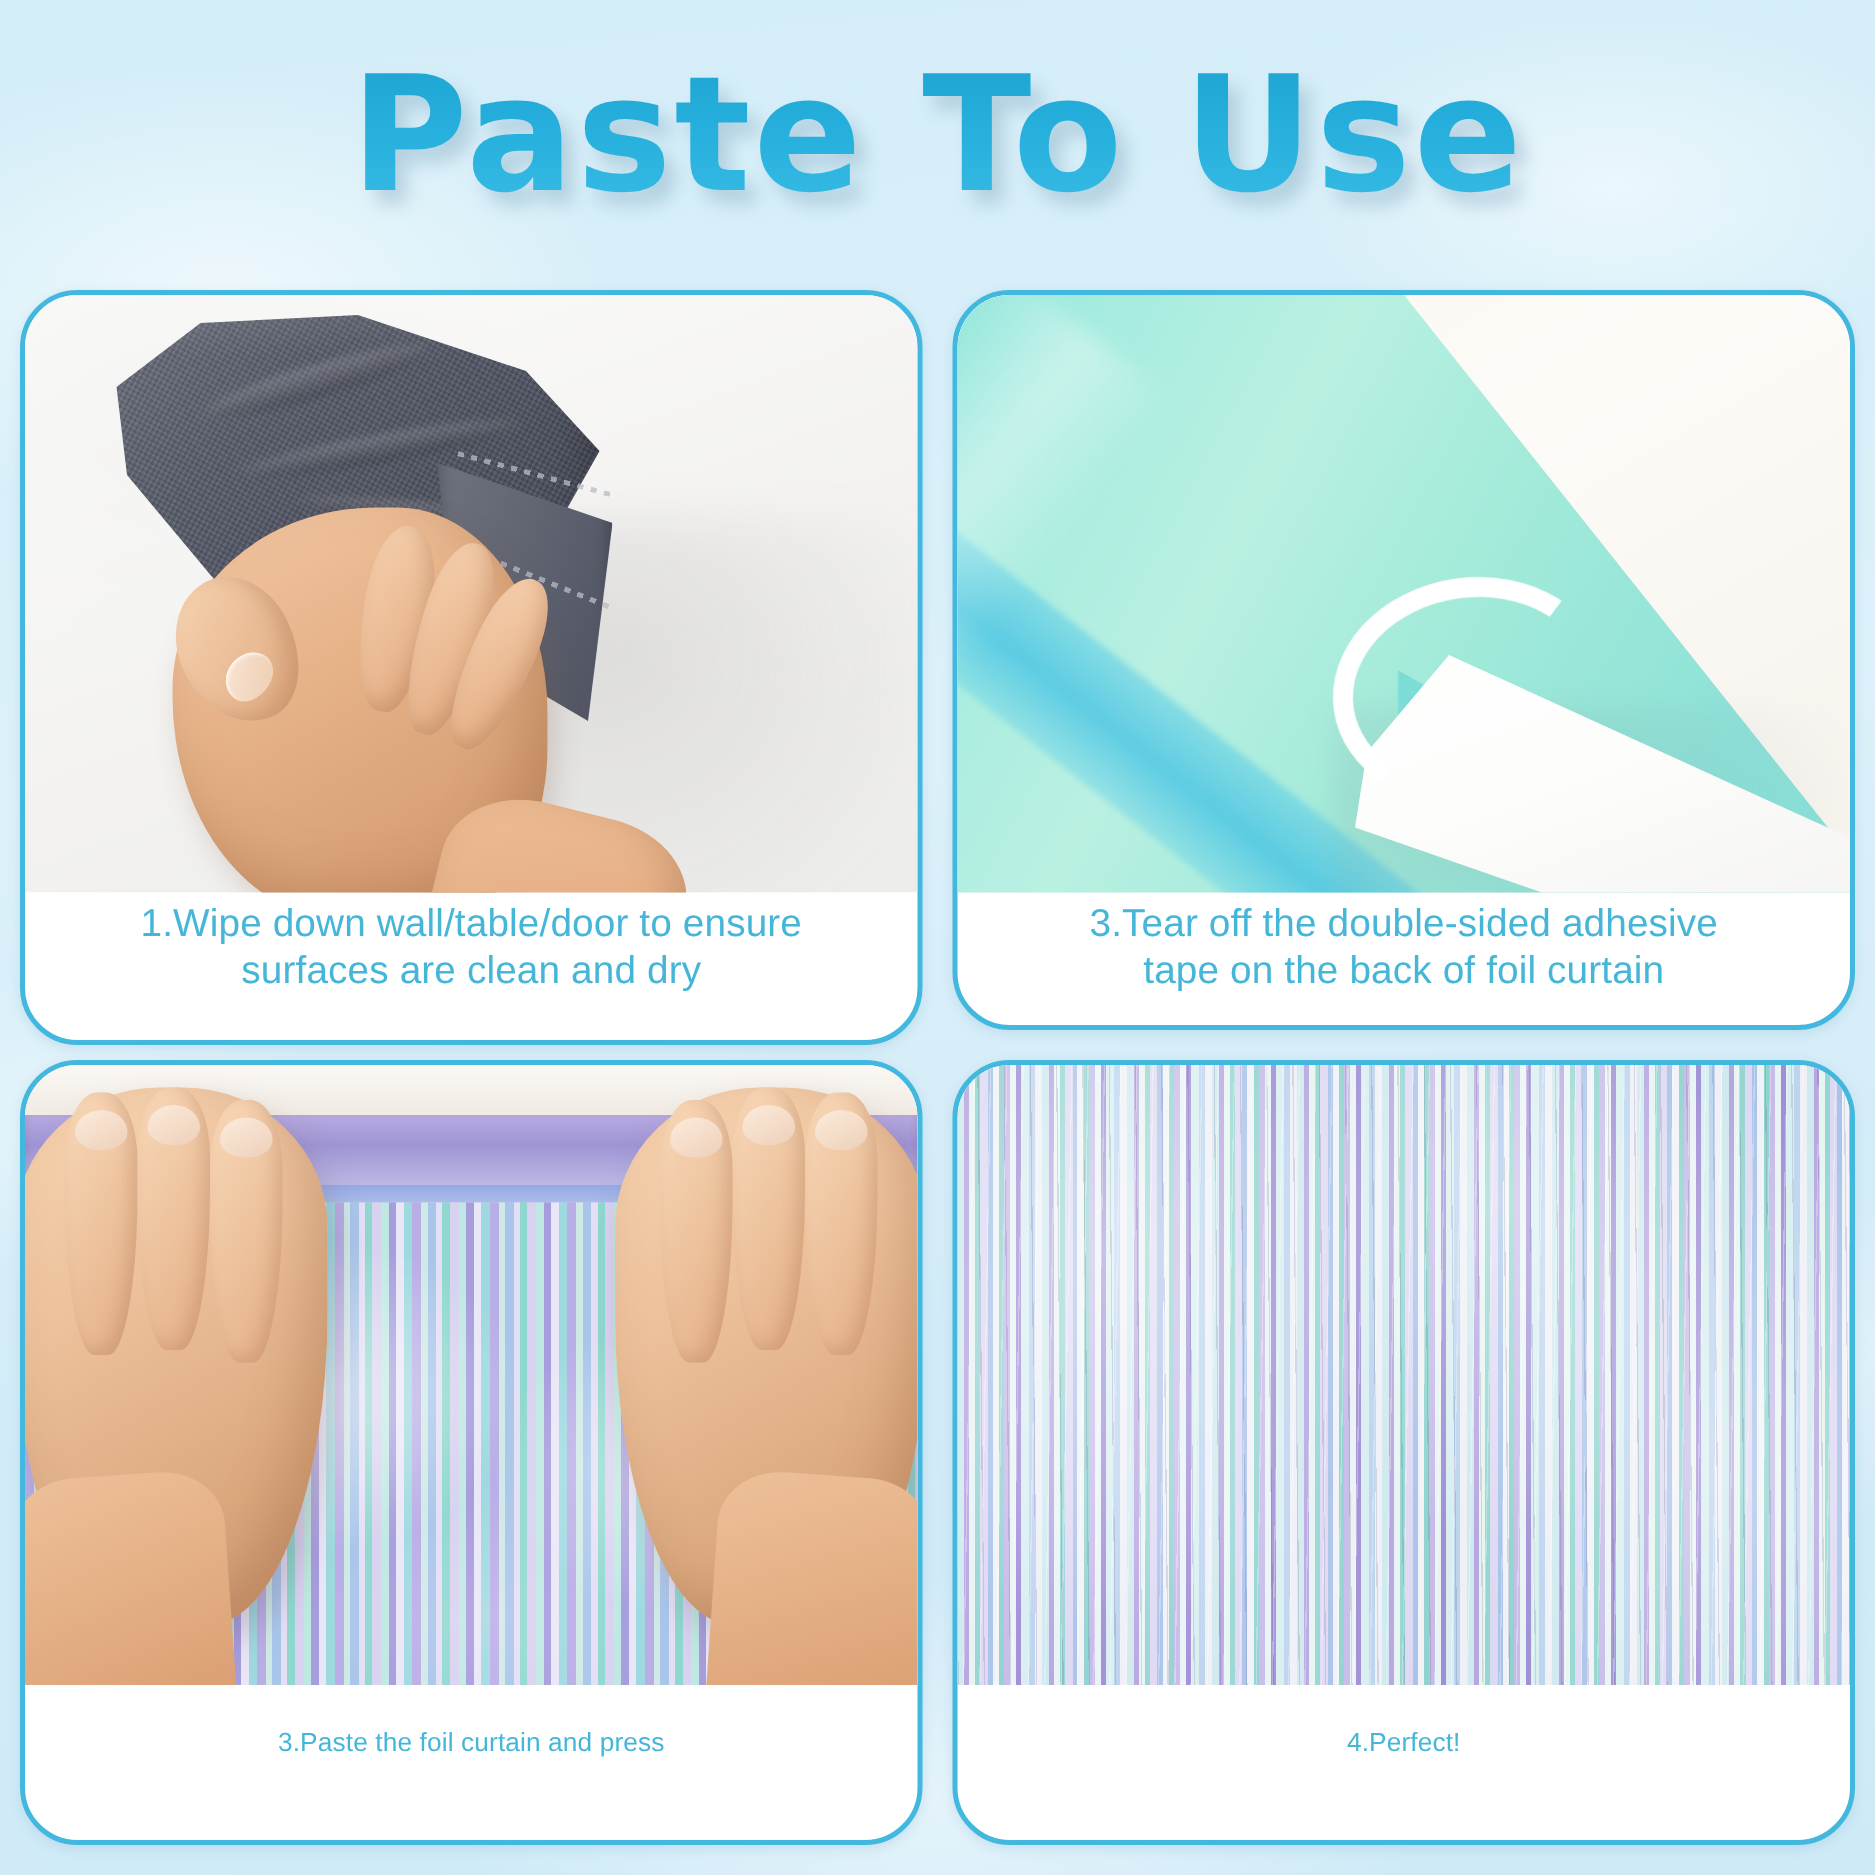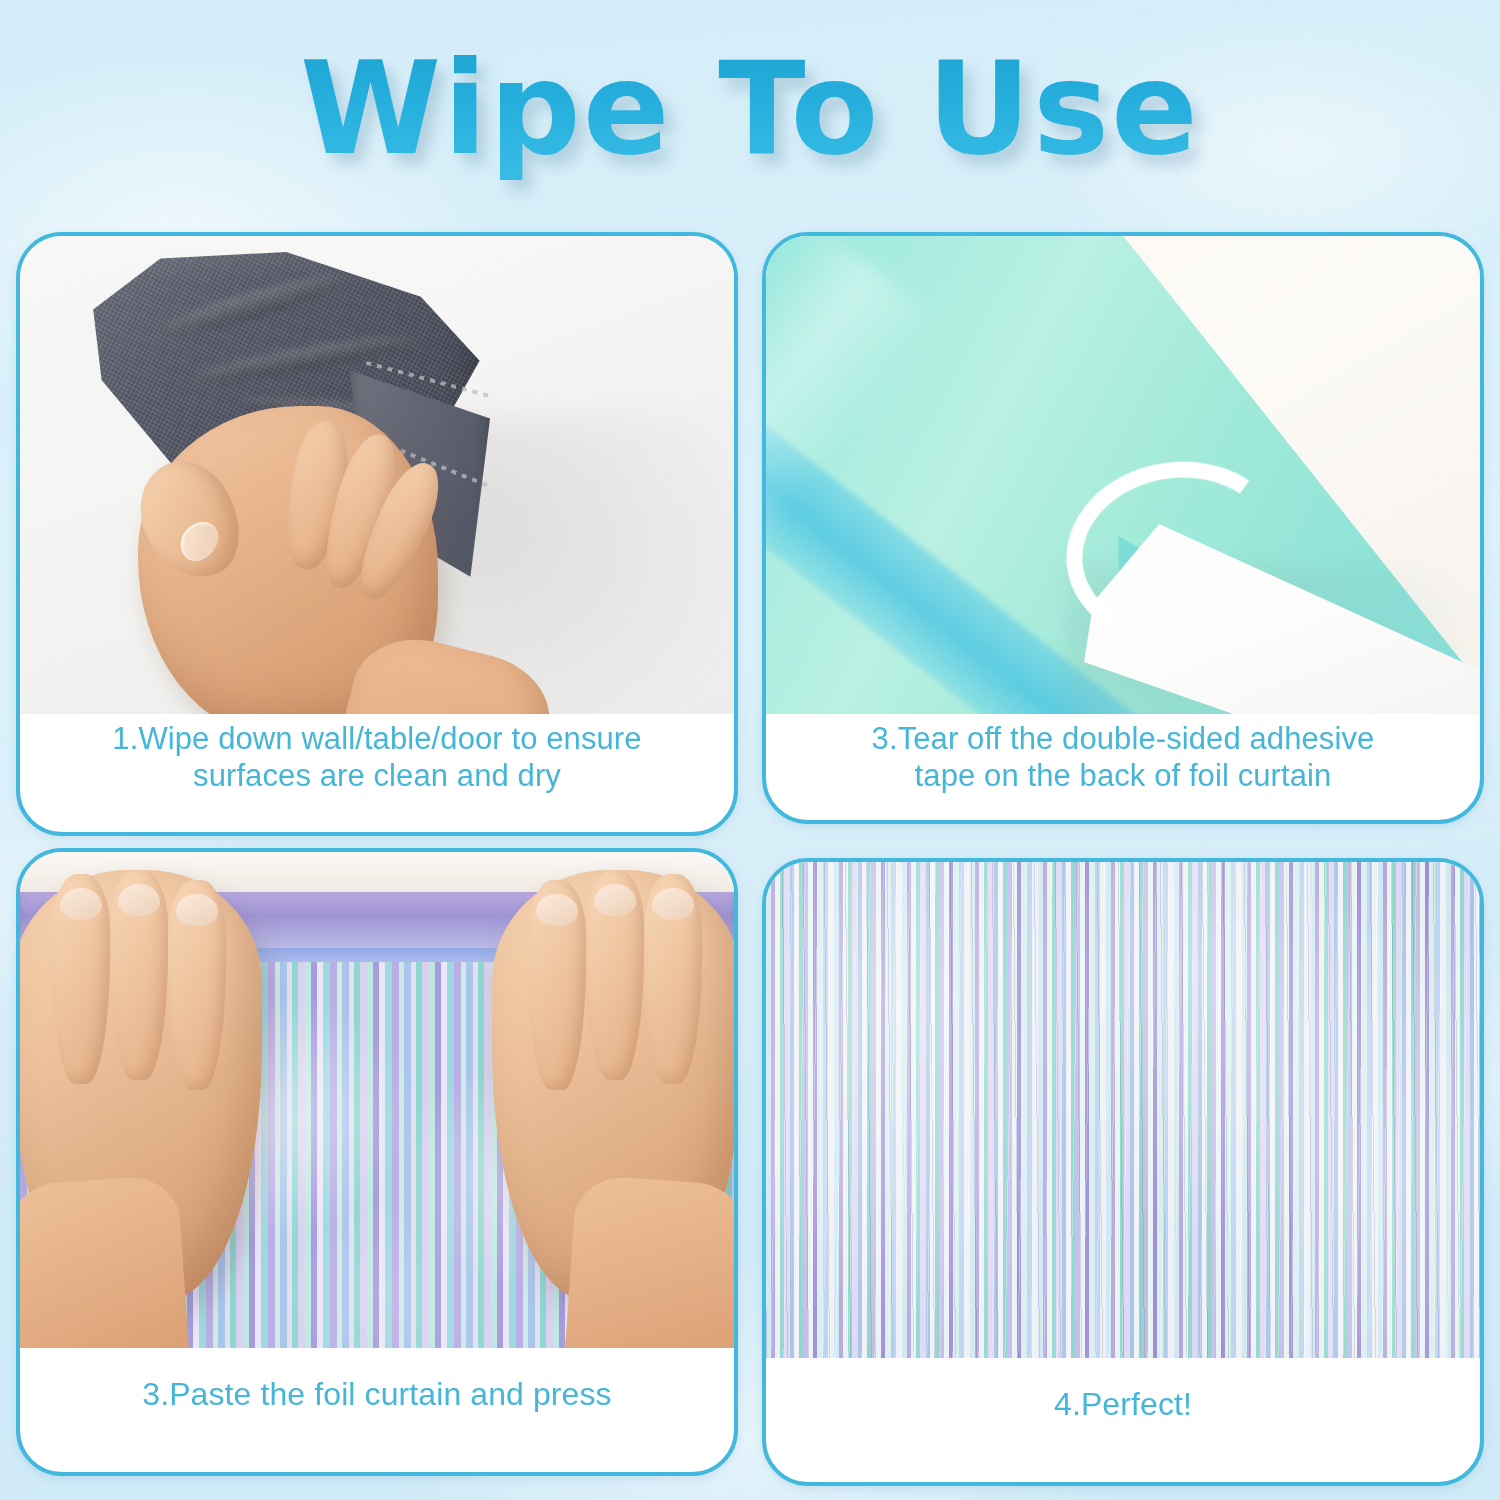--- a/index.html
+++ b/index.html
@@ -66,21 +66,21 @@
     box-sizing: border-box;
     border: 4px solid #42b8de;
     border-radius: 46px;
     background: #ffffff;
     overflow: hidden;
     box-shadow: 0 3px 9px rgba(110,170,200,0.22);
   }
   .card.tl { left: 0;    top: 0;    width: 722px; height: 604px; }
   .card.tr { left: 746px; top: 0;    width: 722px; height: 592px; }
   .card.bl { left: 0;    top: 616px; width: 722px; height: 628px; }
-  .card.br { left: 746px; top: 616px; width: 722px; height: 628px; margin-top: 10px; }
+  .card.br { left: 746px; top: 616px; width: 722px; height: 628px; }
 
   .card-photo {
     position: relative;
     width: 100%;
     overflow: hidden;
   }
   .card.tl .card-photo, .card.tr .card-photo { height: 478px; }
   .card.bl .card-photo, .card.br .card-photo { height: 496px; }
 
   .caption {
@@ -90,21 +90,21 @@
     text-align: center;
     color: #45b6d8;
     font-family: "Liberation Sans", sans-serif;
     font-size: 31px;
     line-height: 37px;
     letter-spacing: 0.1px;
     white-space: pre-line;
   }
   .card.bl .caption, .card.br .caption {
     padding-top: 28px;
-    font-size: 32px;
+    font-size: 21px;
   }
 
   
   .photo1 {
     width: 100%; height: 100%;
     background:
       radial-gradient(ellipse 420px 300px at 18% 24%, #f4f4f3, rgba(244,244,243,0) 70%),
       linear-gradient(160deg, #fbfbfa 0%, #f3f2f0 55%, #ececea 100%);
   }
   .wall-shadow {
@@ -358,21 +358,21 @@
       repeating-linear-gradient(91deg, rgba(255,255,255,0.30) 0 1px, rgba(0,0,0,0.00) 1px 13px),
       repeating-linear-gradient(89.4deg, rgba(70,60,120,0.16) 0 1px, rgba(0,0,0,0) 1px 21px);
   }
 </style>
 </head>
 <body>
 
 <div class="page">
 
   <div class="title-wrap">
-    <span class="title">Wipe To Use</span>
+    <span class="title">Paste To Use</span>
   </div>
 
   <div class="grid">
 
     <div class="card tl">
       <div class="card-photo">
         <div class="photo1"></div>
         <div class="wall-shadow"></div>
         <div class="cloth">
           <div class="cloth-fold cf1"></div>

